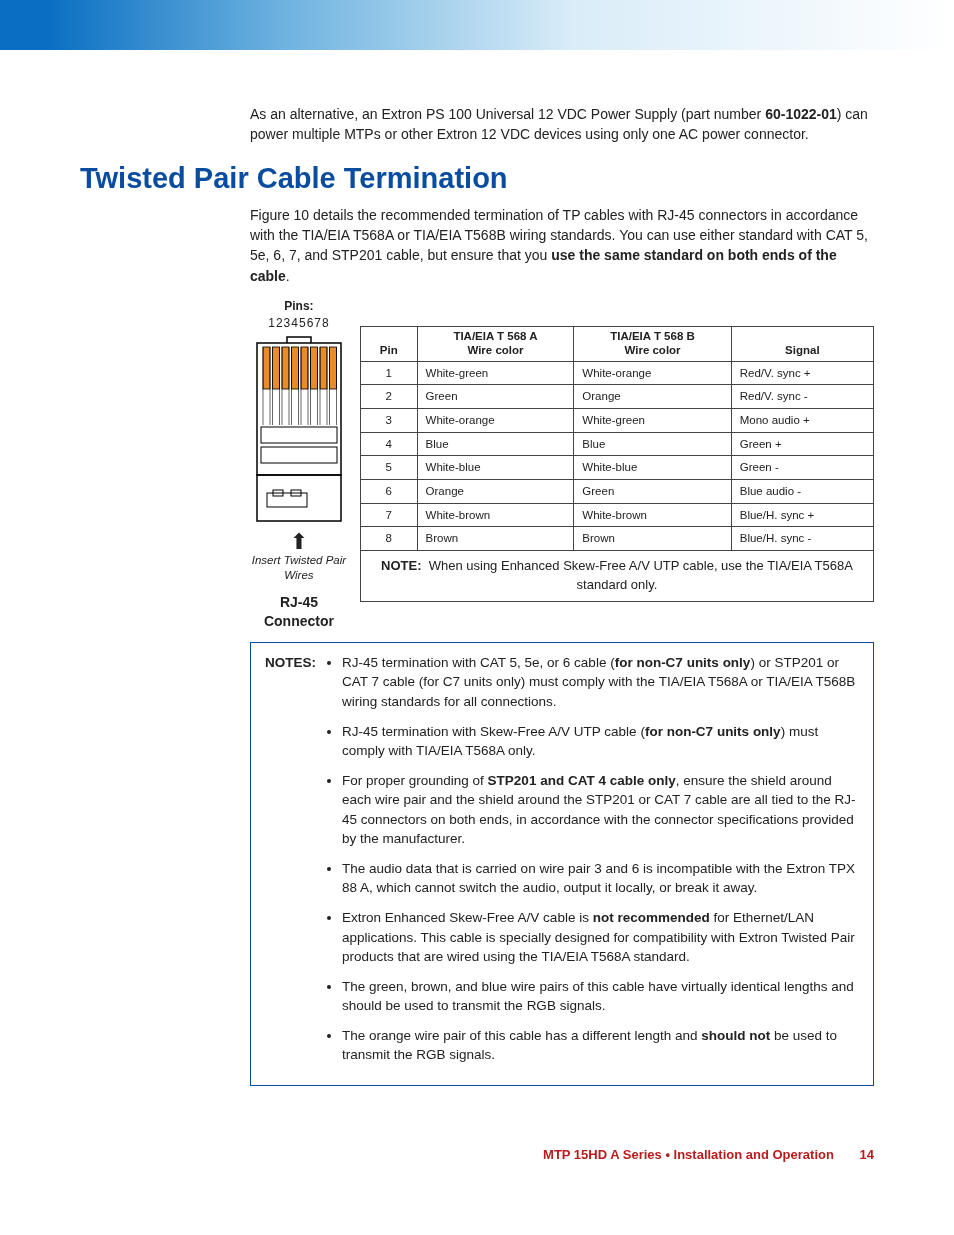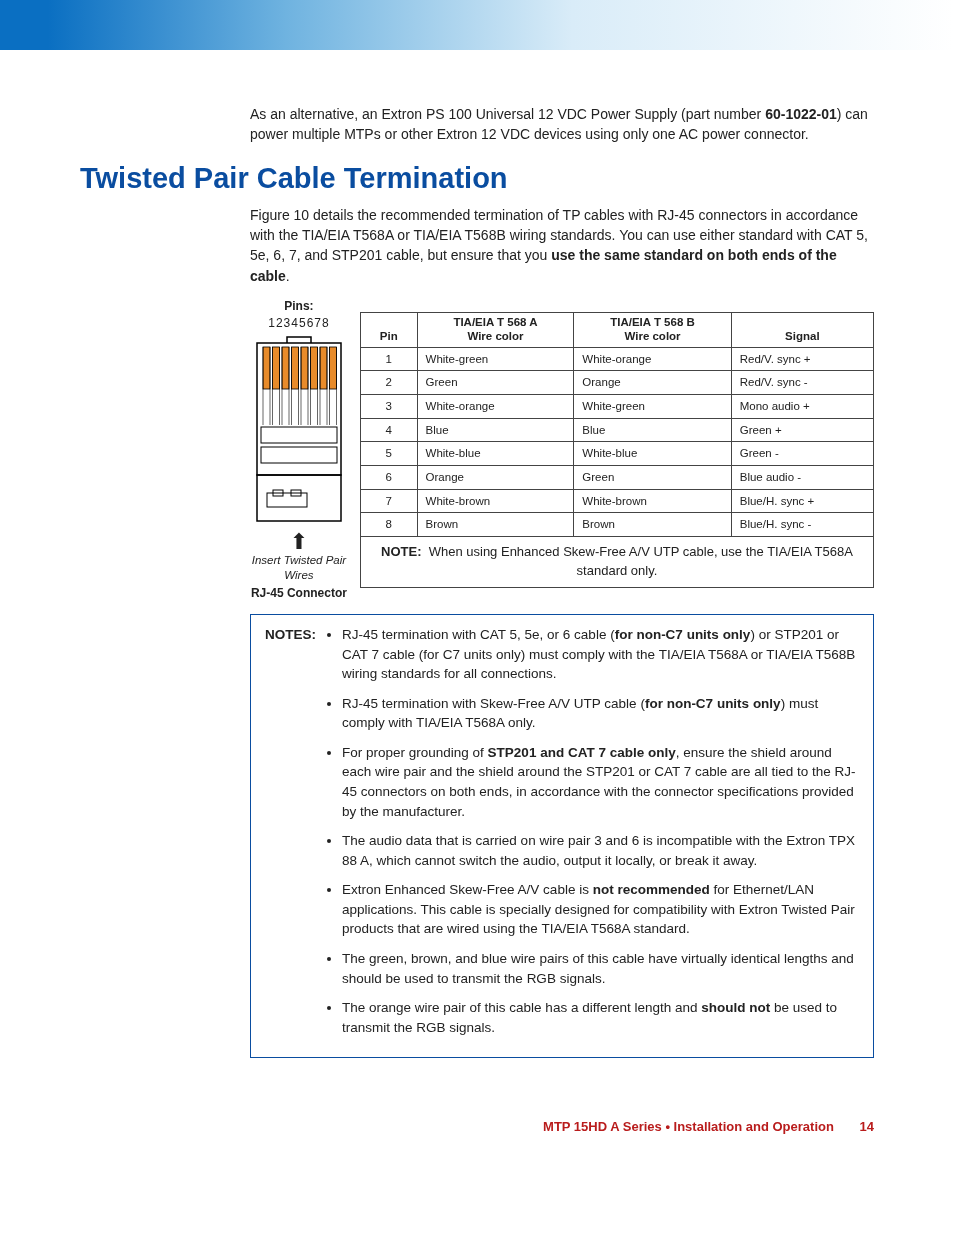--- a/index.html
+++ b/index.html
@@ -41,21 +41,21 @@
     margin-left: 170px;
     margin-top: 10px;
   }
   .figure-row { display: flex; align-items: center; gap: 12px; }
   .rj45-col { width: 110px; text-align: center; }
   .rj45-col .pins-label { font-weight: 700; font-size: 12px; }
   .rj45-col .pins-digits { font-size: 12px; letter-spacing: 1px; font-family: Arial, sans-serif; }
   .rj45-svg { display: block; margin: 2px auto 0 auto; }
   .rj45-arrow { font-size: 22px; margin-top: 6px; line-height: 1; }
   .rj45-label1 { font-size: 11.5px; line-height: 1.3; font-style: italic; }
-  .rj45-label2 { font-size: 12px; font-weight: 700; line-height: 1.3; margin-top:4px;}
+  .rj45-label2 { font-size: 14px; font-weight: 700; line-height: 1.3; margin-top:11px;}
   
   .pin-table {
     border: 1.5px solid #0a4da0;
     border-collapse: collapse;
     font-size: 11.5px;
     font-family: Arial, sans-serif;
   }
   .pin-table th, .pin-table td {
     border: 0.5px solid #444;
     padding: 3px 8px;
@@ -248,21 +248,21 @@
       </div>
     </div>
 
   </div>
 
   <div class="notes-box">
     <div class="label">NOTES:</div>
     <ul id="notes-list">
         <li><span>RJ-45 termination with CAT 5, 5e, or 6 cable (</span><span class="bold">for non-C7 units only</span><span>) or STP201 or CAT 7 cable (for C7 units only) must comply with the TIA/EIA T568A or TIA/EIA T568B wiring standards for all connections.</span></li>
         <li><span>RJ-45 termination with Skew-Free A/V UTP cable (</span><span class="bold">for non-C7 units only</span><span>) must comply with TIA/EIA T568A only.</span></li>
-        <li><span>For proper grounding of </span><span class="bold">STP201 and CAT 7 cable only</span><span>, ensure the shield around each wire pair and the shield around the STP201 or CAT 7 cable are all tied to the RJ-45 connectors on both ends, in accordance with the connector specifications provided by the manufacturer.</span></li>
+        <li><span>For proper grounding of </span><span class="bold">STP201 and CAT 4 cable only</span><span>, ensure the shield around each wire pair and the shield around the STP201 or CAT 7 cable are all tied to the RJ-45 connectors on both ends, in accordance with the connector specifications provided by the manufacturer.</span></li>
         <li><span>The audio data that is carried on wire pair 3 and 6 is incompatible with the Extron TPX 88 A, which cannot switch the audio, output it locally, or break it away.</span></li>
         <li><span>Extron Enhanced Skew-Free A/V cable is </span><span class="bold">not recommended</span><span> for Ethernet/LAN applications. This cable is specially designed for compatibility with Extron Twisted Pair products that are wired using the TIA/EIA T568A standard.</span></li>
         <li><span>The green, brown, and blue wire pairs of this cable have virtually identical lengths and should be used to transmit the RGB signals.</span></li>
         <li><span>The orange wire pair of this cable has a different length and </span><span class="bold">should not</span><span> be used to transmit the RGB signals.</span></li>
       </ul>
   </div>
 
 </div>
 
 <div class="footer">

